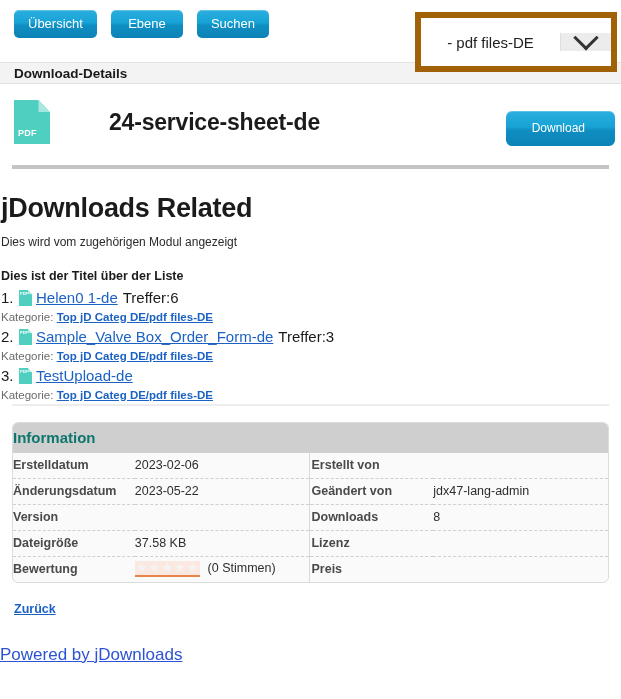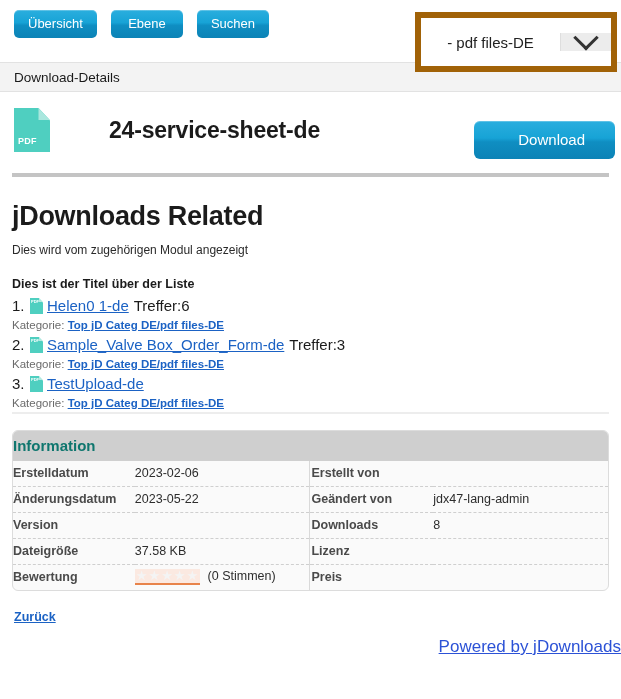--- a/index.html
+++ b/index.html
@@ -81,26 +81,26 @@
     border-right: 3px solid #333;
     border-bottom: 3px solid #333;
     transform: rotate(45deg) translate(-3px, -3px);
   }
 
   
   .details-band {
     background: #f3f3f3;
     border-top: 1px solid #e2e2e2;
     border-bottom: 1px solid #e2e2e2;
-    height: 30px;
+    height: 22px;
     display: flex;
     align-items: center;
     padding-left: 14px;
     font-size: 13.5px;
-    font-weight: normal;
+    font-weight: bold;
     color: #1a1a1a;
     box-sizing: border-box;
   }
 
   
   .dl-header {
     position: relative;
     height: 76px;
     padding: 0 14px;
     box-sizing: border-box;
@@ -147,41 +147,40 @@
   }
   .dl-button {
     position: absolute;
     right: 6px;
     top: 111px;
     border: none;
     border-radius: 6px;
     background: linear-gradient(to bottom, #2aaede 0%, #17a3d6 45%, #0f8ec2 55%, #0c83b6 100%);
     color: #ffffff;
     font-family: "Liberation Sans", sans-serif;
-    font-size: 15px;
-    padding: 10px 30px 11px 44px;
+    font-size: 12px;
+    padding: 10px 30px 11px 26px;
     cursor: pointer;
     box-shadow: inset 0 1px 0 rgba(255,255,255,0.25);
-    margin-top: 10px;
   }
 
   hr.rule-strong {
     border: none;
     border-top: 4px solid #c4c4c4;
     margin: 5px 12px 0 12px;
   }
   hr.rule-light {
     border: none;
     border-top: 2px solid #ededed;
     margin: 0 12px;
   }
 
   
   .related {
-    padding: 0 12px;
+    padding: 0 1px;
   }
   .related h1 {
     font-size: 27px;
     font-weight: bold;
     color: #1b1b1b;
     margin: 24px 0 0 0;
     letter-spacing: -0.3px;
   }
   .related .lead {
     font-size: 12px;
@@ -331,22 +330,22 @@
   
   .back-wrap {
     padding: 16px 0 0 14px;
   }
   a.back-link {
     color: #1b62c4;
     font-size: 12.5px;
     font-weight: bold;
   }
   .powered {
-    text-align: right;
-    margin-top: 12px;
+    text-align: left;
+    margin-top: 28px;
   }
   a.powered-link {
     color: #2c52d6;
     font-size: 17px;
     text-decoration: underline;
   }
 </style>
 </head>
 <body>
 

